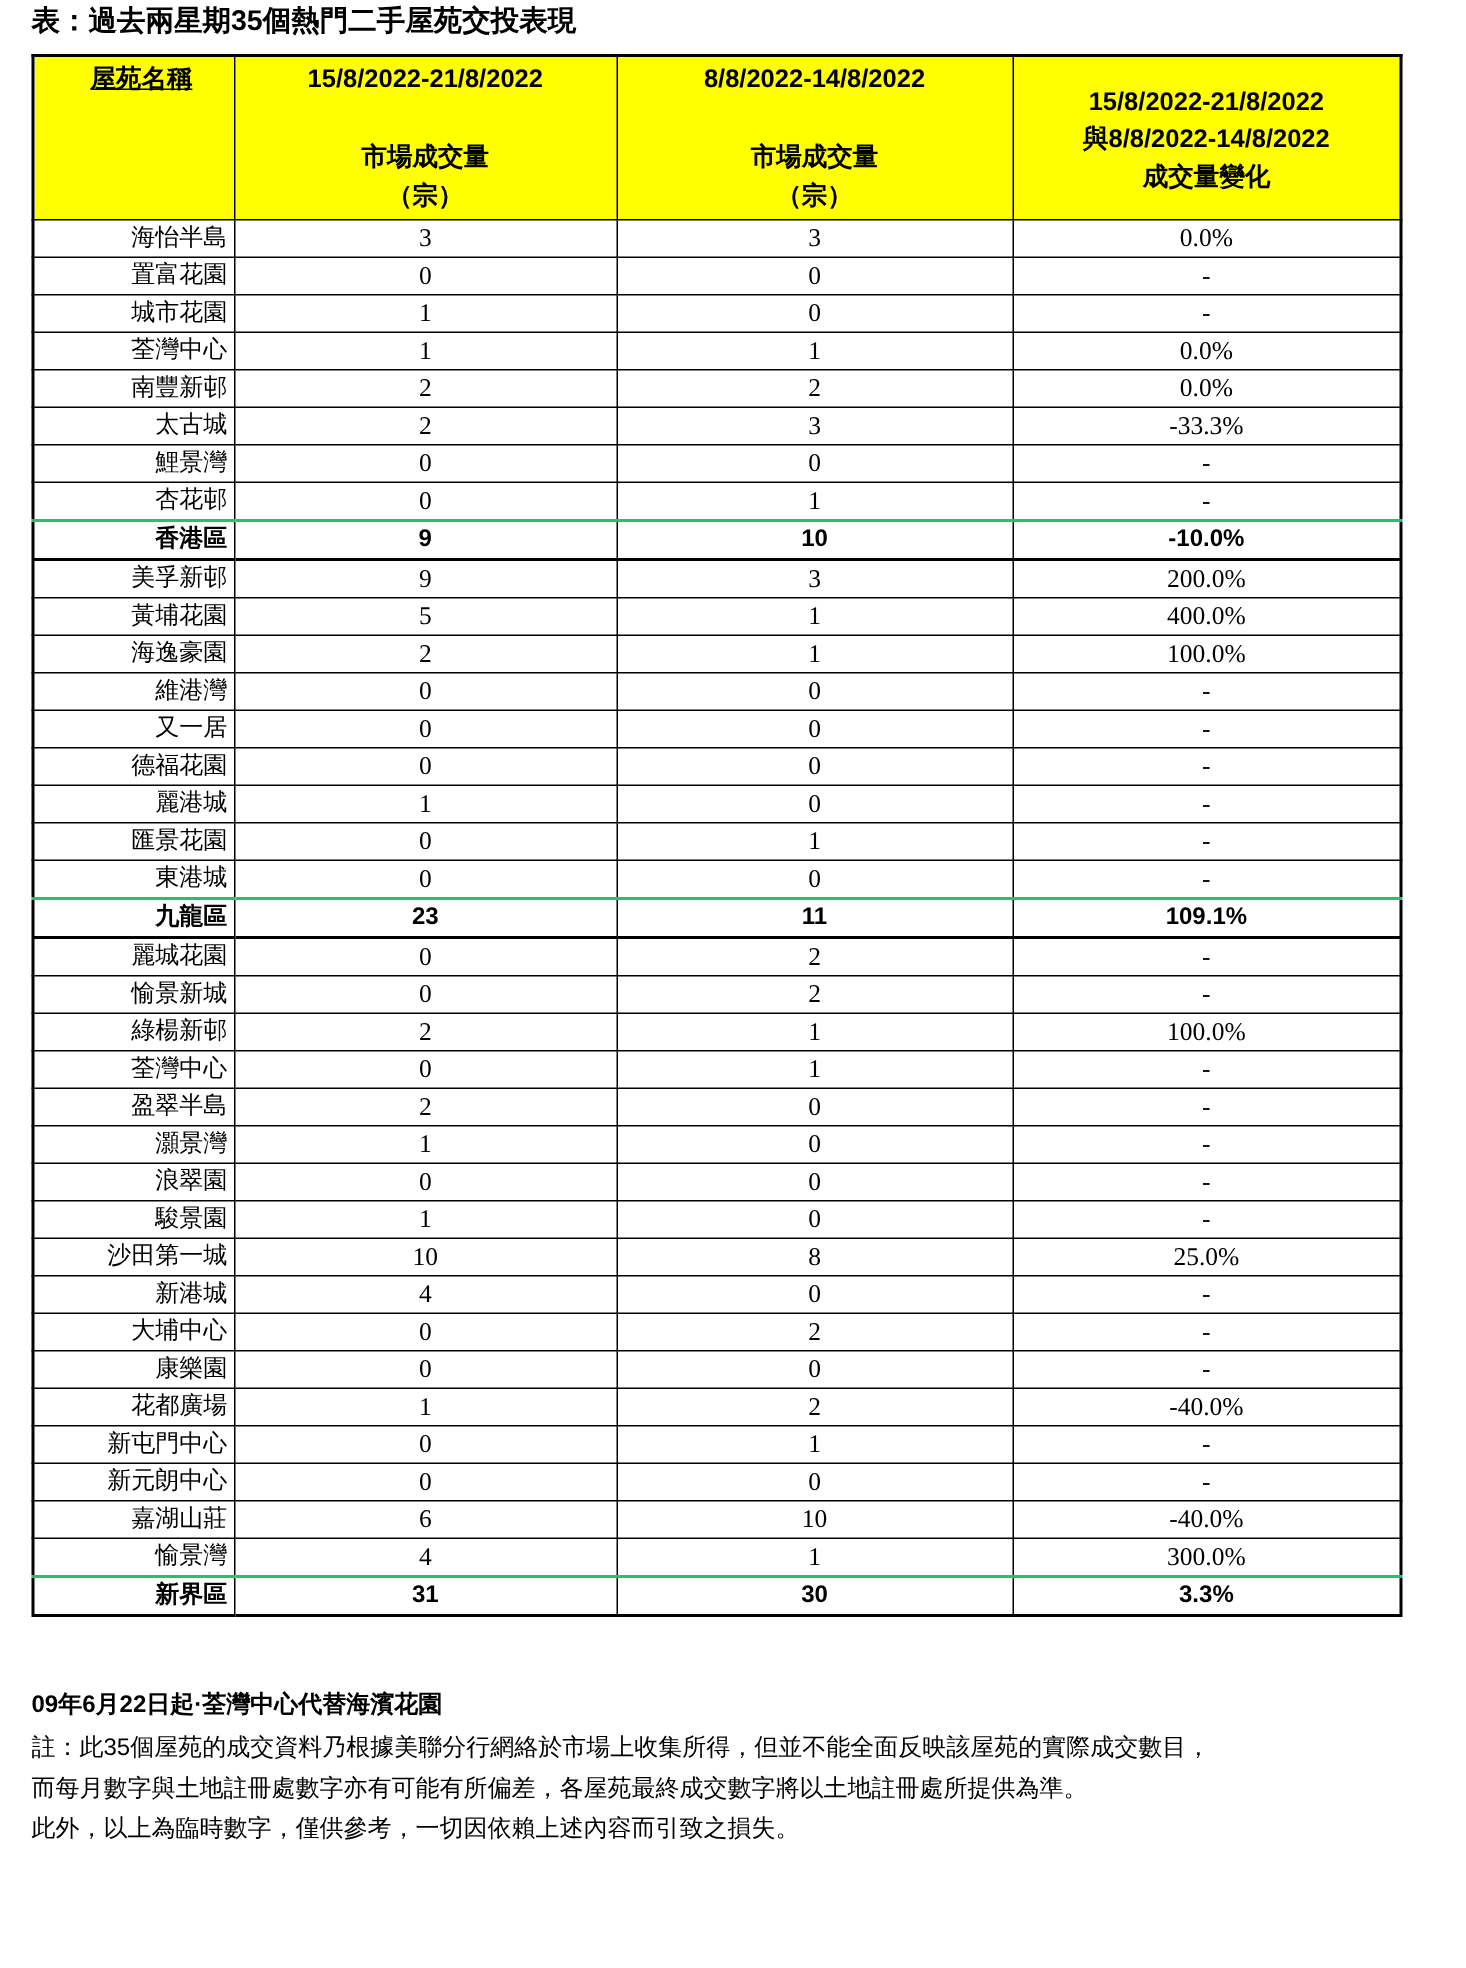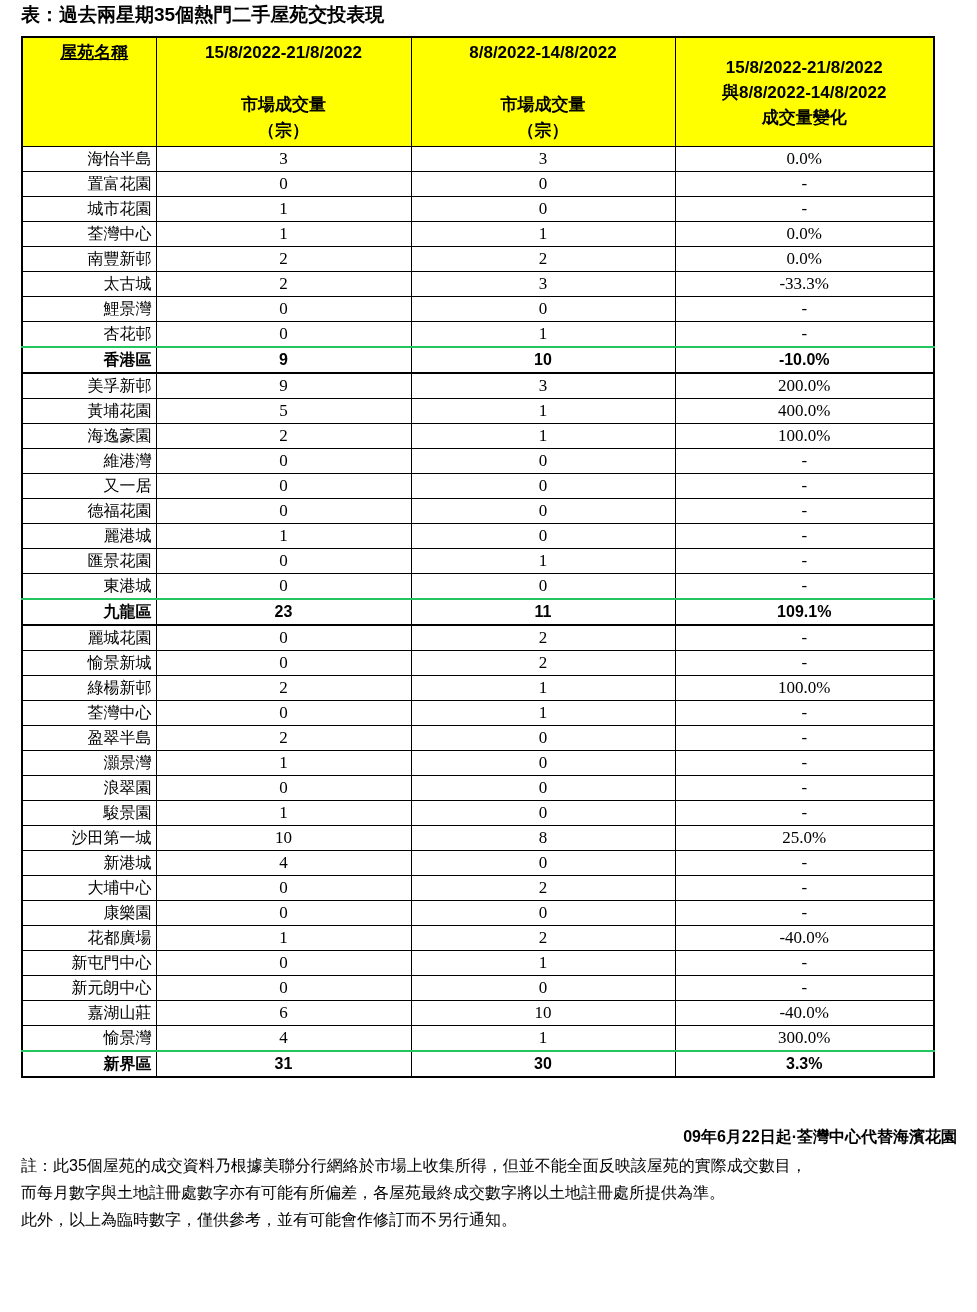--- a/index.html
+++ b/index.html
@@ -82,21 +82,20 @@
   }
   .footer p {
     margin: 0;
     font-size: 16px;
     line-height: 27px;
   }
   .footer p.bold-note {
     font-weight: bold;
     line-height: 26px;
     margin-bottom: 2px;
-    text-align: right;
   }
 </style>
 </head>
 <body>
 
 <div class="page">
 
   <h1 class="title">表：過去兩星期35個熱門二手屋苑交投表現</h1>
 
   <table class="stats-table">
@@ -345,16 +344,16 @@
           <td class="num-cell">30</td>
           <td class="num-cell">3.3%</td>
         </tr>
       </tbody>
   </table>
 
   <div class="footer">
     <p class="bold-note">09年6月22日起·荃灣中心代替海濱花園</p>
     <p>註：此35個屋苑的成交資料乃根據美聯分行網絡於市場上收集所得，但並不能全面反映該屋苑的實際成交數目，</p>
     <p>而每月數字與土地註冊處數字亦有可能有所偏差，各屋苑最終成交數字將以土地註冊處所提供為準。</p>
-    <p>此外，以上為臨時數字，僅供參考，並有可能會作修訂而不另行通知。</p>
+    <p>此外，以上為臨時數字，僅供參考，一切因依賴上述內容而引致之損失。</p>
   </div>
 
 </div>
 
 </body></html>

